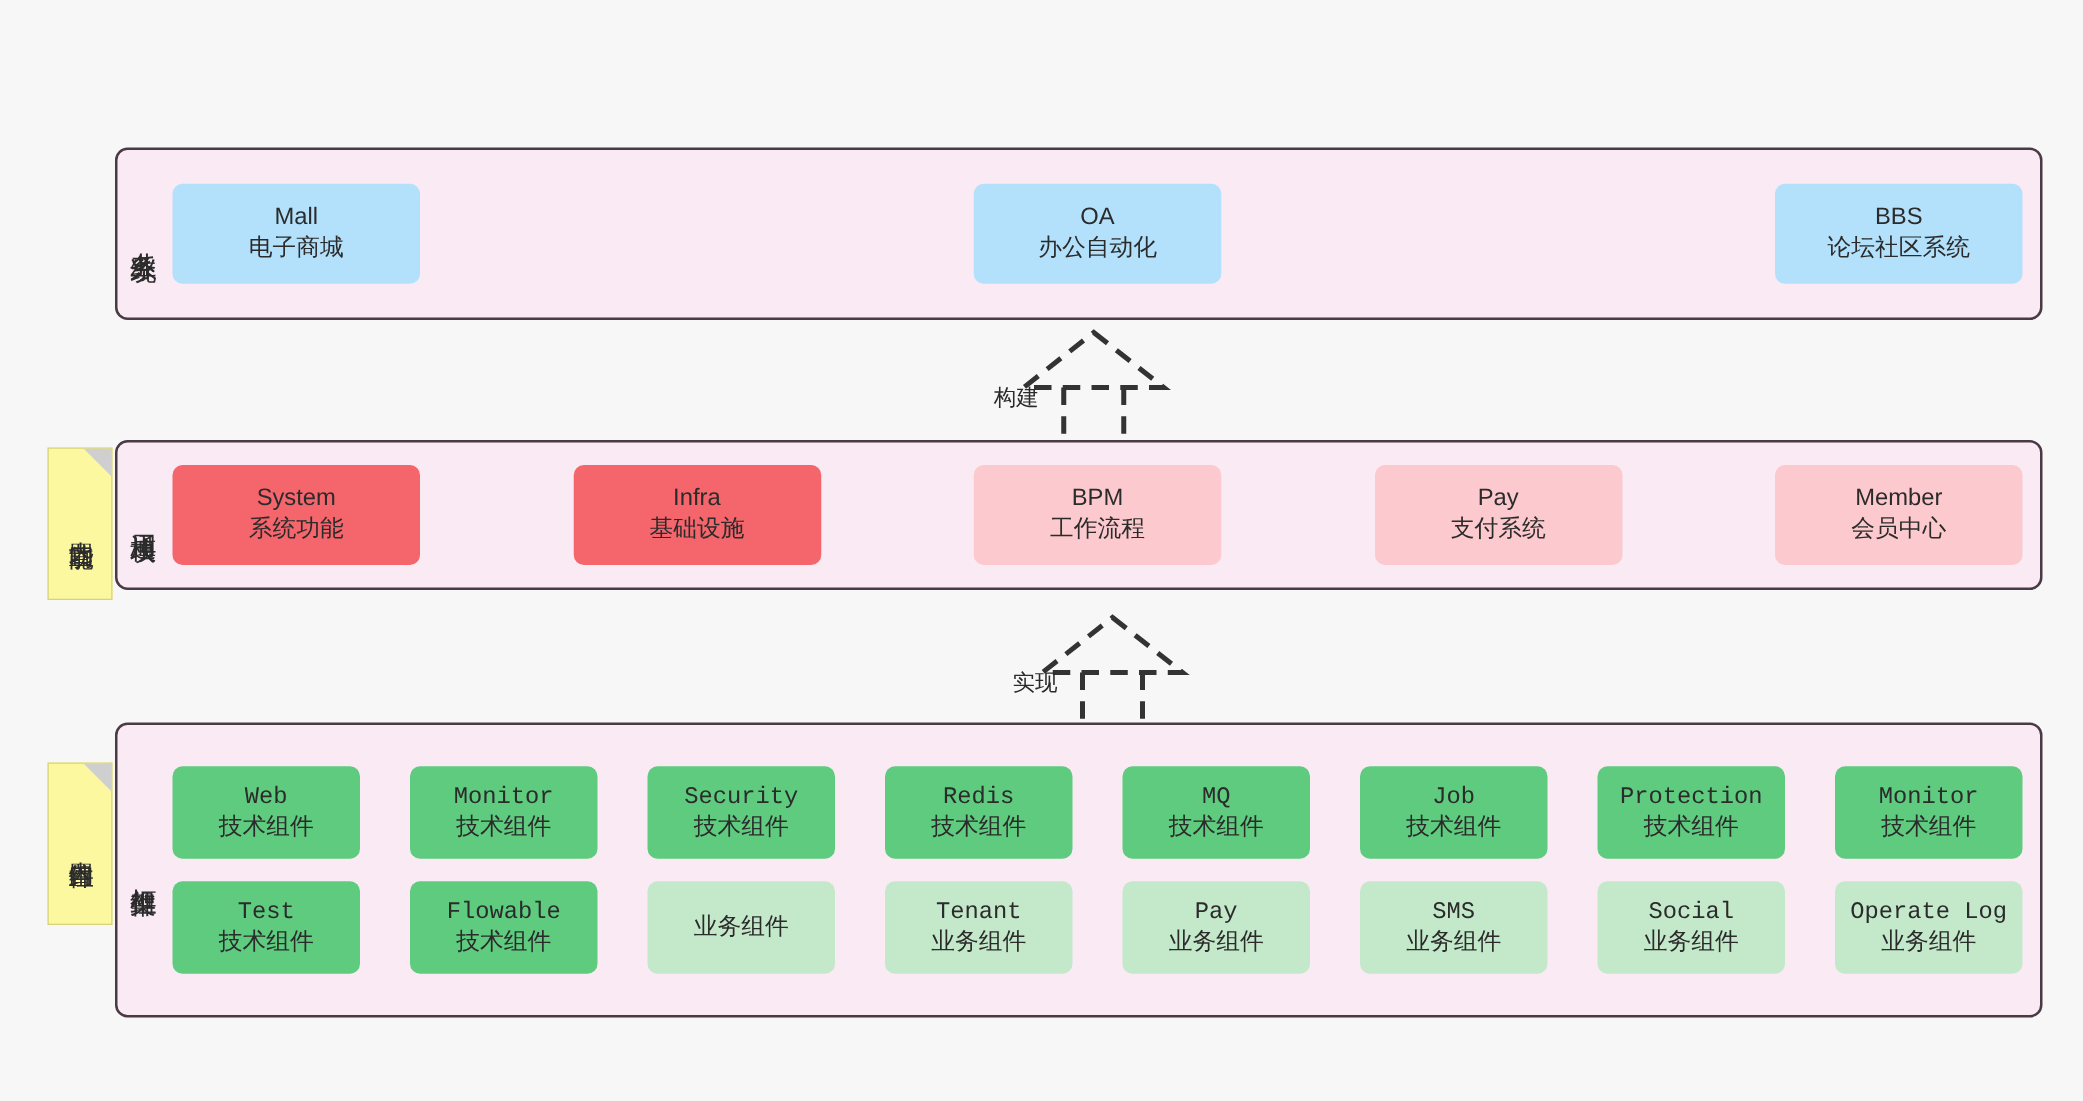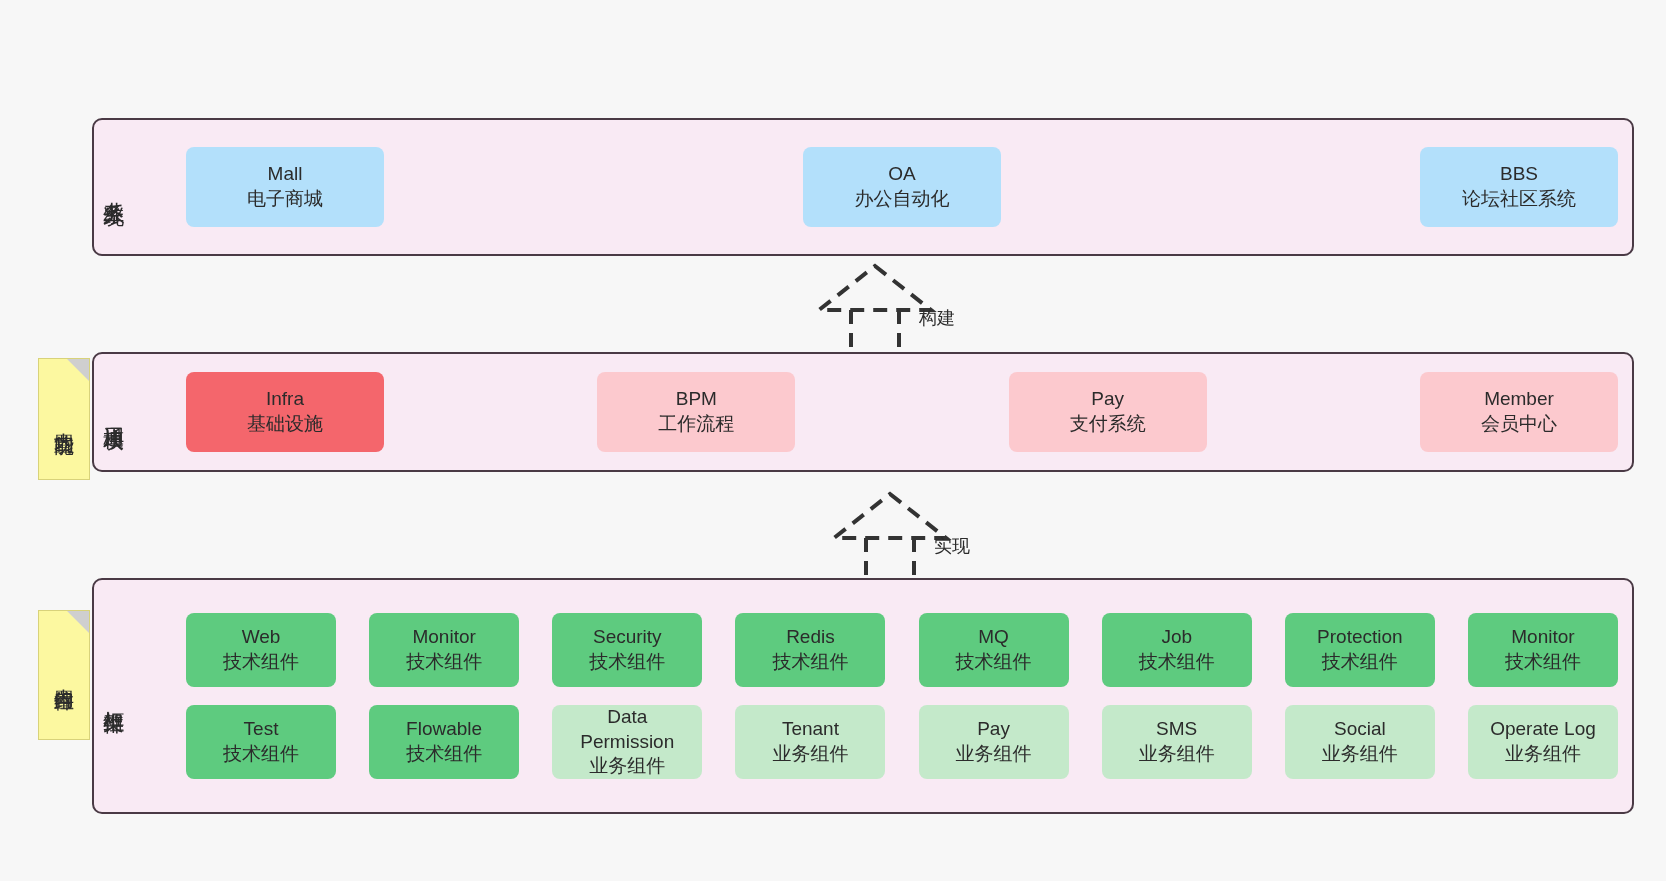--- a/index.html
+++ b/index.html
@@ -25,21 +25,20 @@
 
   
   .layer {
     position: absolute;
     box-sizing: border-box;
     background: #f9eaf4;
     border: 2px solid #4a3a45;
     border-radius: 10px;
     display: flex;
     align-items: stretch;
-    gap: 48px;
   }
 
   .layer-label {
     flex: 0 0 auto;
     width: 40px;
     display: flex;
     align-items: center;
     justify-content: center;
     font-size: 21px;
     line-height: 1.12;
@@ -86,21 +85,21 @@
 
   .c-blue      { background: #b3e0fb; }
   .c-red       { background: #f4666c; }
   .c-pink      { background: #fcc9ce; }
   .c-green     { background: #5ecb7f; }
   .c-lgreen    { background: #c4e9ca; }
 
   
   .biz-card   { width: 198px; height: 80px; }
   .mod-card   { width: 198px; height: 80px; }
-  .fw-card    { width: 150px; height: 74px; }
+  .fw-card    { width: 150px; height: 74px; font-family: Liberation Mono, monospace; }
 
   
   .note {
     position: absolute;
     box-sizing: border-box;
     width: 52px;
     background: #fcf8a0;
     border: 1px solid #d8d27a;
     display: flex;
     align-items: center;
@@ -127,21 +126,21 @@
   .arrow {
     position: absolute;
     width: 160px;
     height: 105px;
   }
   .arrow svg { display: block; overflow: visible; }
   .arrow .arrow-label {
     position: absolute;
     left: 0; right: 0;
     top: 44px;
-    text-align: right;
+    text-align: left;
     font-size: 18px;
     color: #2b2b2b;
     background: transparent;
     pointer-events: none;
   }
 </style>
 </head>
 <body>
 
 <div id="stage">
@@ -179,20 +178,24 @@
   <div class="note" id="note-builtin-function" style="left:38px; top:358px; height:122px;">
     <span class="fold"></span>
     <span>内置功能</span>
   </div>
 
   <div class="layer" id="layer-module" style="left:92px; top:352px; width:1542px; height:120px;">
     <div class="layer-label">通用模块</div>
     <div class="layer-body">
       <div class="row">
         <div class="card c-red mod-card">
+          <span class="line1">System</span>
+          <span class="line2">系统功能</span>
+        </div>
+        <div class="card c-red mod-card">
           <span class="line1">Infra</span>
           <span class="line2">基础设施</span>
         </div>
         <div class="card c-pink mod-card">
           <span class="line1">BPM</span>
           <span class="line2">工作流程</span>
         </div>
         <div class="card c-pink mod-card">
           <span class="line1">Pay</span>
           <span class="line2">支付系统</span>
@@ -260,21 +263,20 @@
       <div class="row">
         <div class="card c-green fw-card">
           <span class="line1">Test</span>
           <span class="line2">技术组件</span>
         </div>
         <div class="card c-green fw-card">
           <span class="line1">Flowable</span>
           <span class="line2">技术组件</span>
         </div>
         <div class="card c-lgreen fw-card">
-          <span class="line1">Data Permission</span>
           <span class="line2">业务组件</span>
         </div>
         <div class="card c-lgreen fw-card">
           <span class="line1">Tenant</span>
           <span class="line2">业务组件</span>
         </div>
         <div class="card c-lgreen fw-card">
           <span class="line1">Pay</span>
           <span class="line2">业务组件</span>
         </div>

